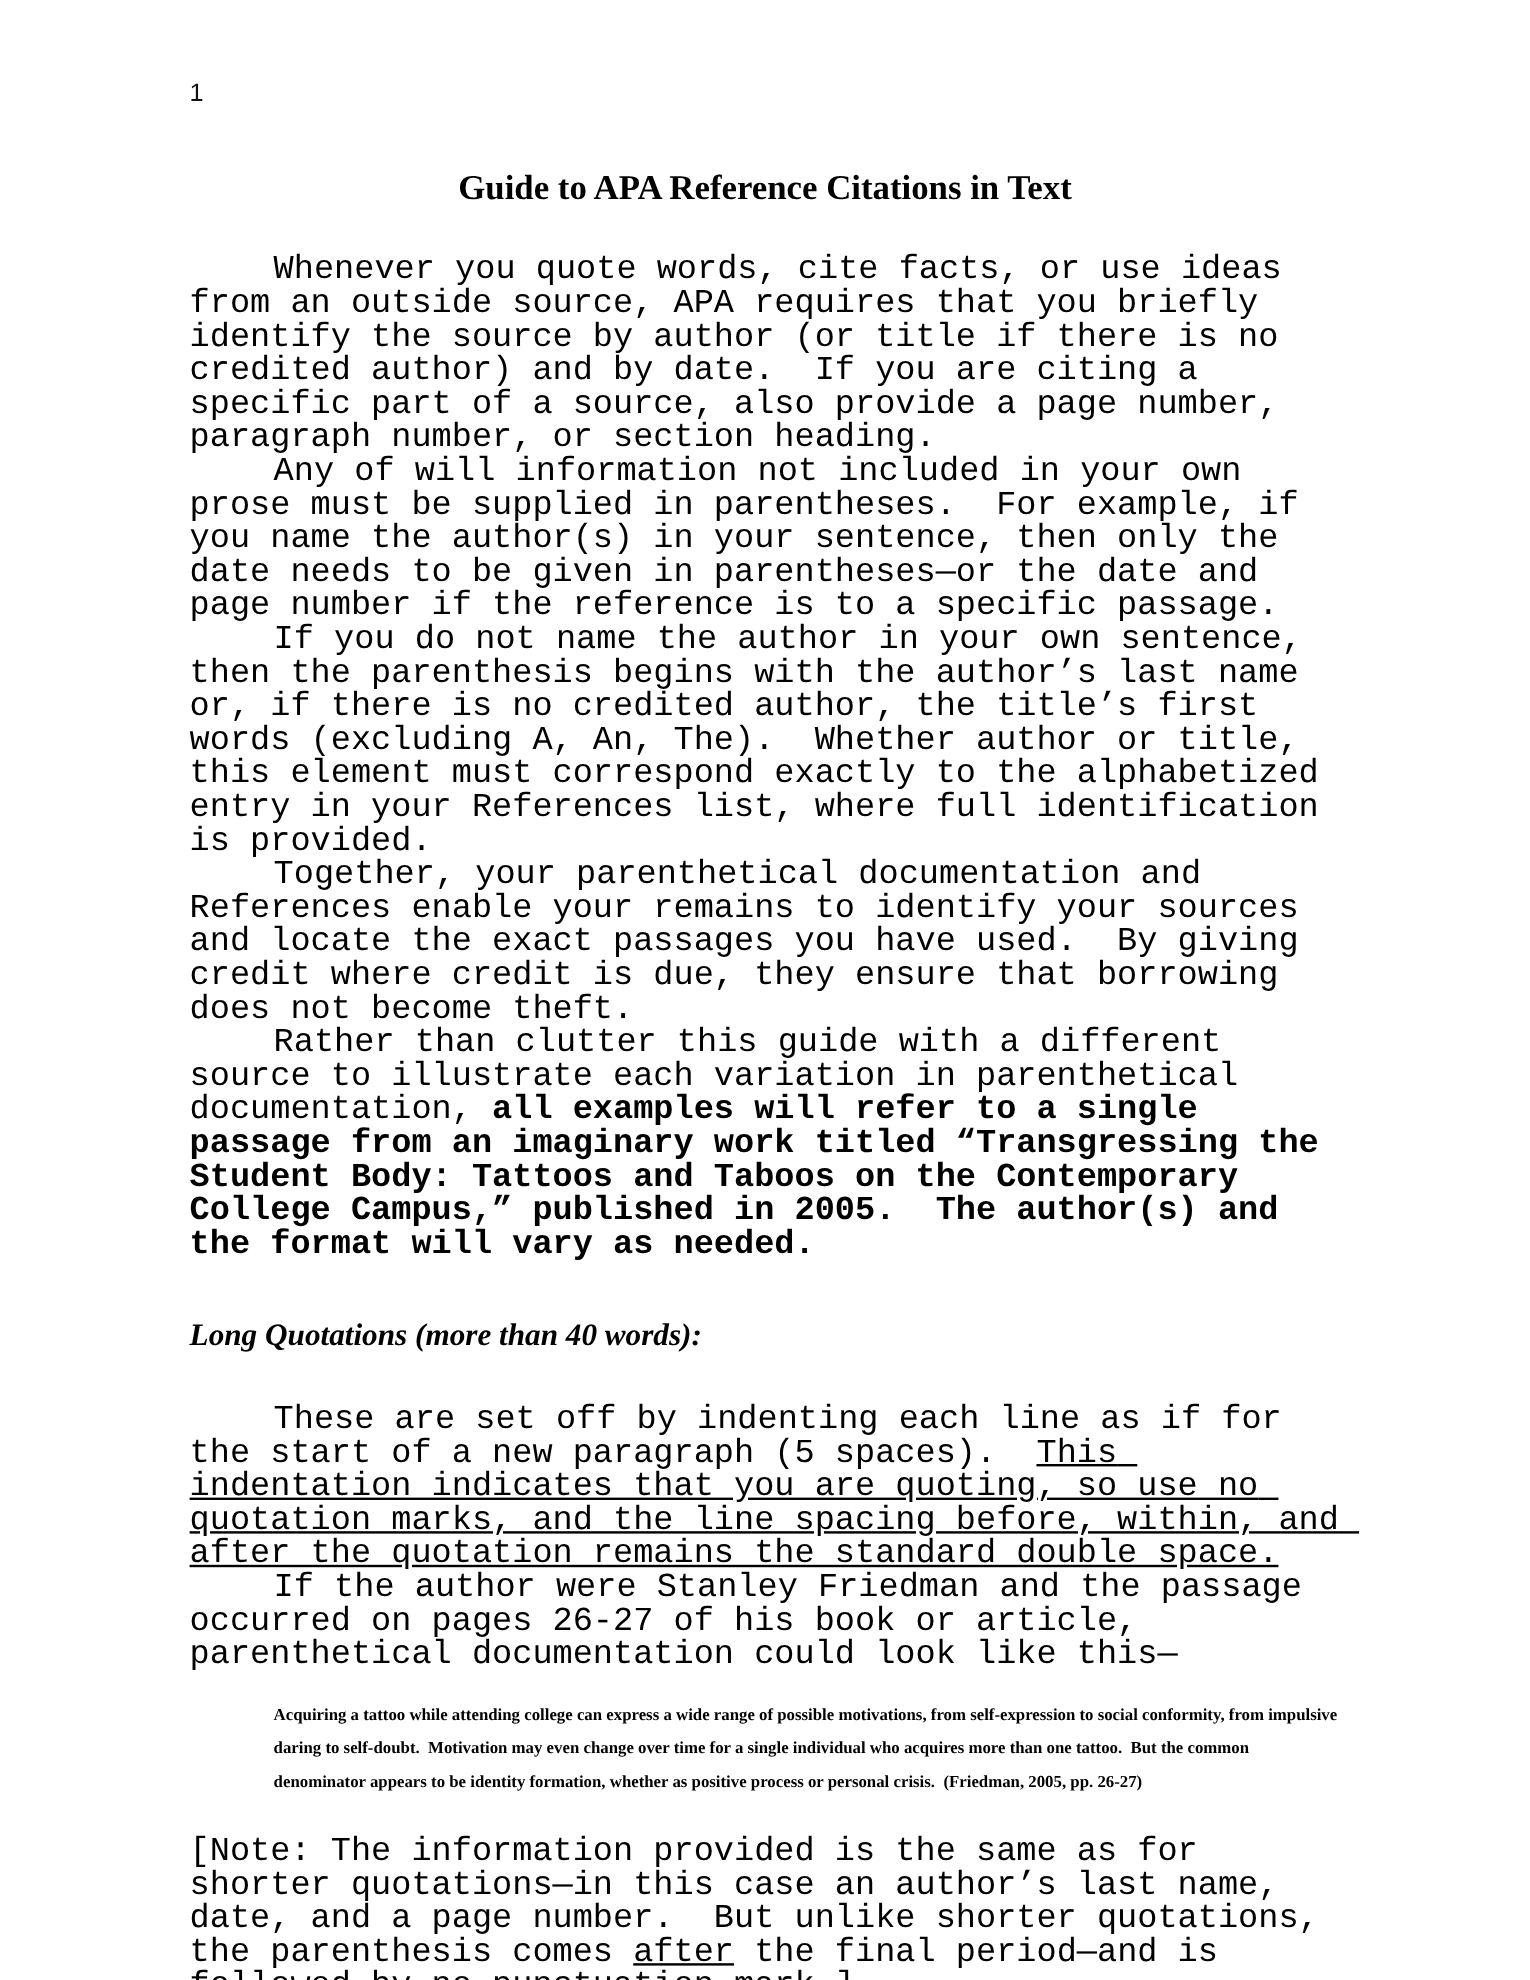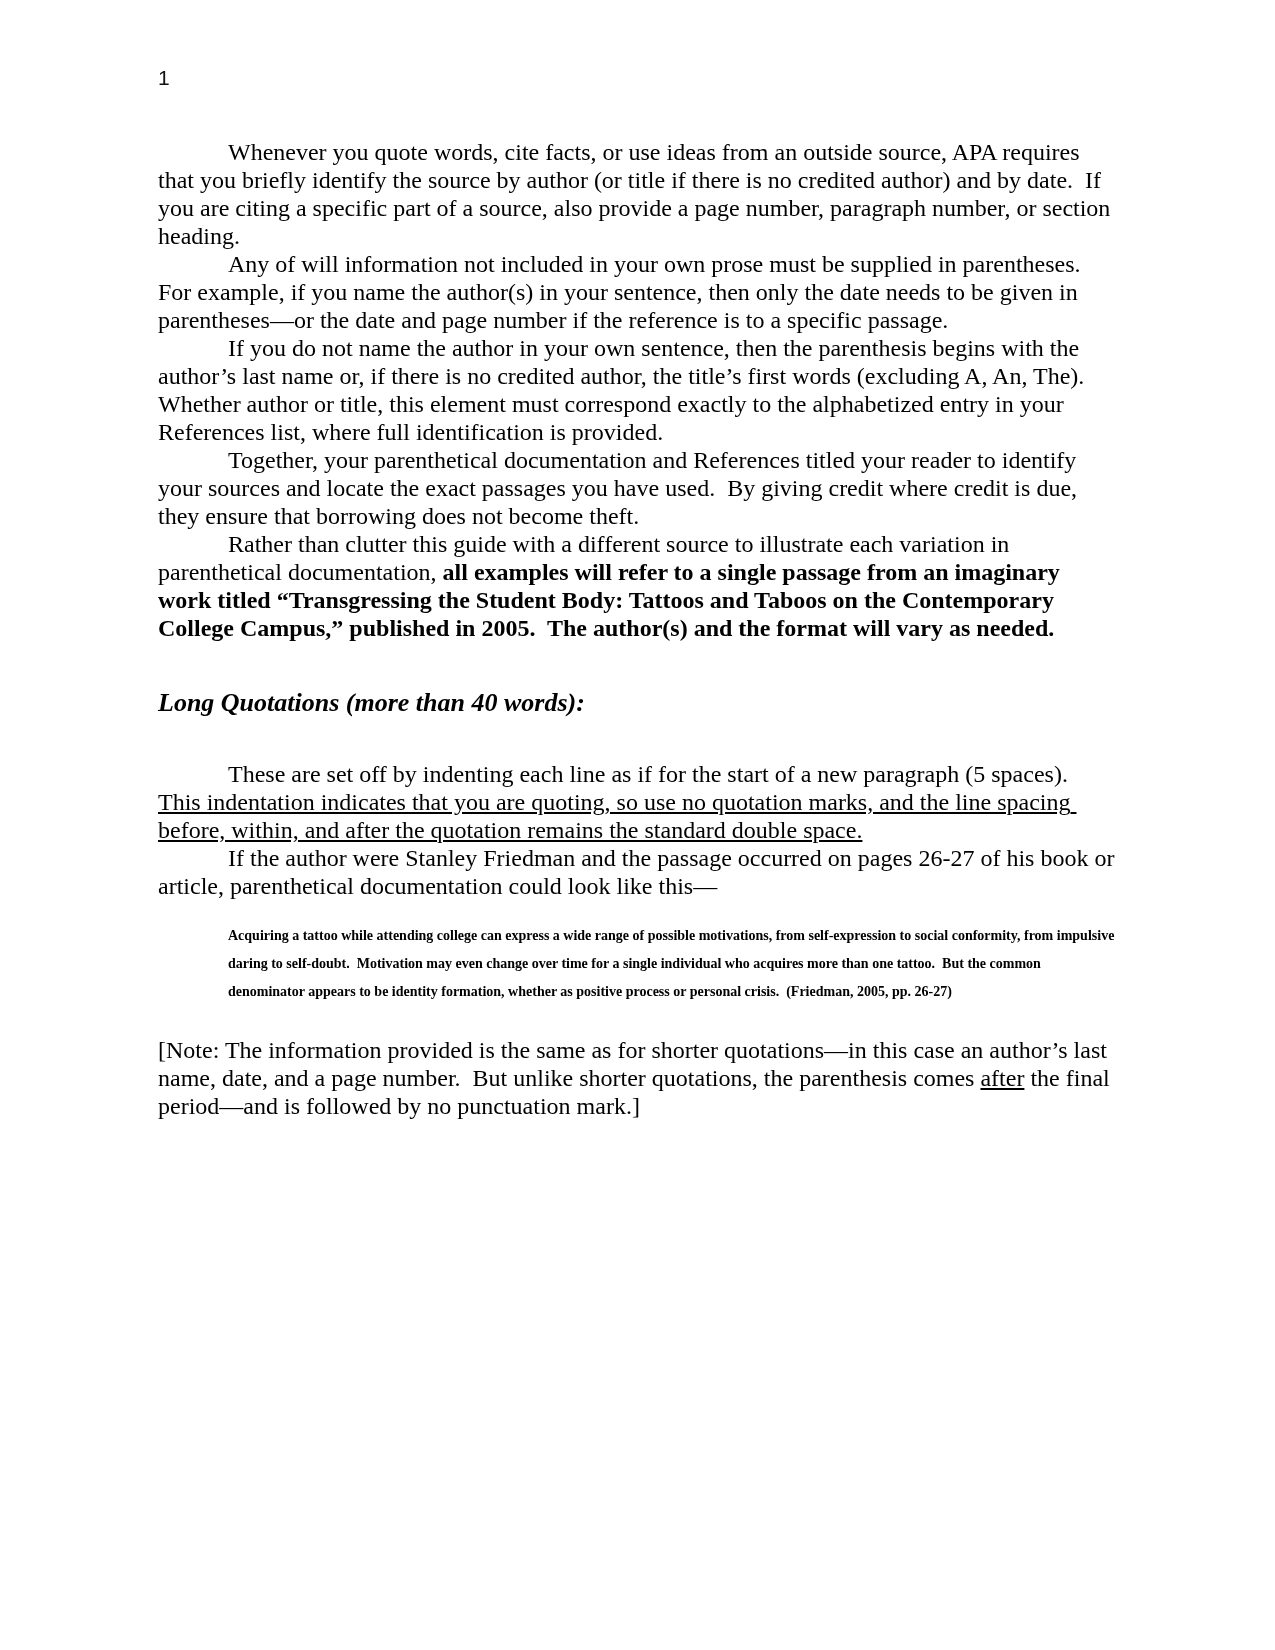--- a/index.html
+++ b/index.html
@@ -30,24 +30,25 @@
   .doc-title {
     margin: 0 0 36px 0;
     font-size: 29px;
     line-height: 38px;
     font-weight: bold;
     text-align: center;
     white-space: pre-wrap;
   }
   p.body {
     margin: 0;
-    font-size: 24px;
+    font-size: 28px;
     line-height: 28px;
     text-align: left;
     white-space: pre-wrap;
+    font-family: Liberation Mono, monospace;
   }
   p.indent { text-indent: 70px; }
   .bold { font-weight: bold; text-align: right; }
   .underline { text-decoration: underline; }
   h2.section-title {
     margin: 50px 0 38px 0;
     font-size: 29px;
     line-height: 38px;
     font-weight: bold;
     text-align: center;
@@ -73,25 +74,26 @@
 </style>
 </head>
 <body>
 
 <div class="page">
 
   <div class="page-number">1</div>
 
   <div class="content">
 
+    <h1 class="doc-title">Guide to APA Reference Citations in Text</h1>
 
     <p class="body indent">Whenever you quote words, cite facts, or use ideas from an outside source, APA requires that you briefly identify the source by author (or title if there is no credited author) and by date.  If you are citing a specific part of a source, also provide a page number, paragraph number, or section heading.</p>
     <p class="body indent">Any of will information not included in your own prose must be supplied in parentheses.  For example, if you name the author(s) in your sentence, then only the date needs to be given in parentheses—or the date and page number if the reference is to a specific passage.</p>
     <p class="body indent">If you do not name the author in your own sentence, then the parenthesis begins with the author’s last name or, if there is no credited author, the title’s first words (excluding A, An, The).  Whether author or title, this element must correspond exactly to the alphabetized entry in your References list, where full identification is provided.</p>
-    <p class="body indent">Together, your parenthetical documentation and References titled your reader to identify your sources and locate the exact passages you have used.  By giving credit where credit is due, they ensure that borrowing does not become theft.</p>
+    <p class="body indent">Together, your parenthetical documentation and References enable your remains to identify your sources and locate the exact passages you have used.  By giving credit where credit is due, they ensure that borrowing does not become theft.</p>
 
 
     <p class="body indent"><span>Rather than clutter this guide with a different source to illustrate each variation in parenthetical documentation, </span><span class="bold">all examples will refer to a single passage from an imaginary work titled “Transgressing the Student Body: Tattoos and Taboos on the Contemporary College Campus,” published in 2005.  The author(s) and the format will vary as needed.</span></p>
 
     <h3 class="subsection-title">Long Quotations (more than 40 words):</h3>
 
     <p class="body indent"><span>These are set off by indenting each line as if for the start of a new paragraph (5 spaces).  </span><span class="underline">This indentation indicates that you are quoting, so use no quotation marks, and the line spacing before, within, and after the quotation remains the standard double space.</span></p>
 
     <p class="body indent">If the author were Stanley Friedman and the passage occurred on pages 26-27 of his book or article, parenthetical documentation could look like this—</p>
 

